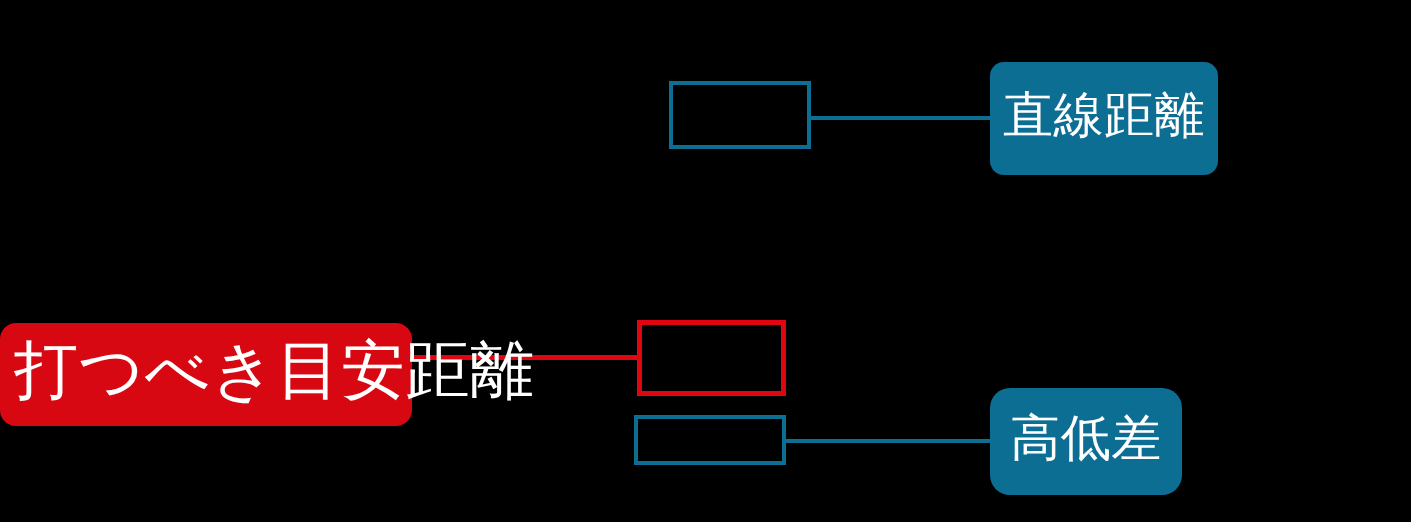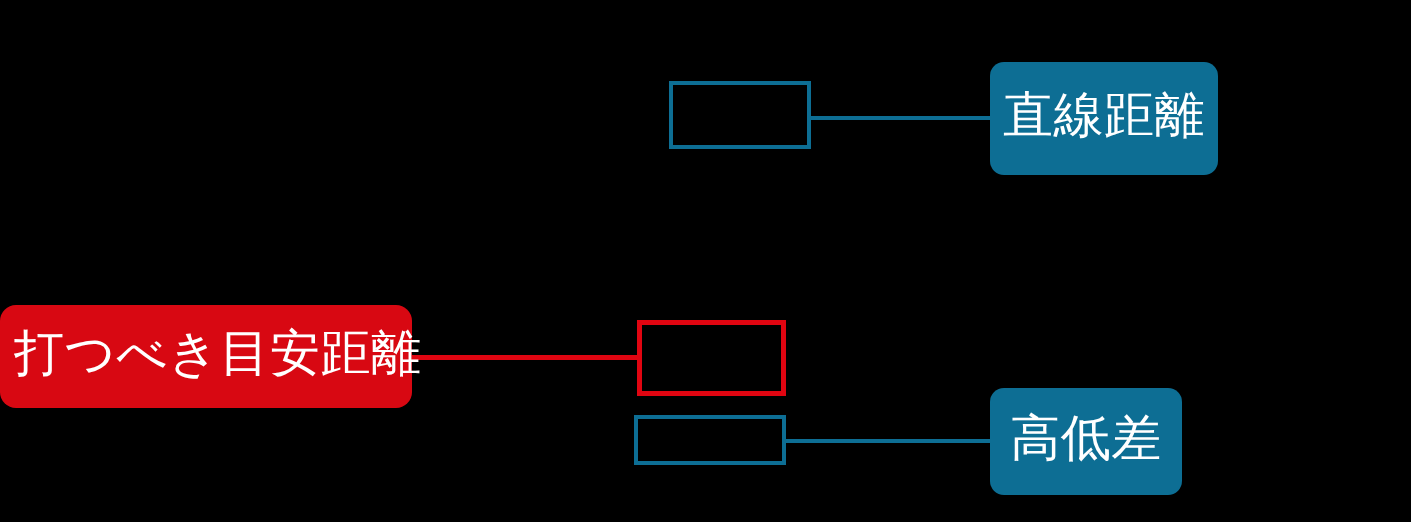--- a/index.html
+++ b/index.html
@@ -26,46 +26,46 @@
     justify-content: center;
     box-sizing: border-box;
     color: #ffffff;
     font-family: Liberation Mono, monospace;
     line-height: 1;
     white-space: nowrap;
     letter-spacing: 0.5px;
   }
   .node-root {
     left: 0px;
-    top: 305px;
+    top: 323px;
     width: 412px;
     height: 103px;
     background: #d80812;
     border-radius: 16px;
-    font-size: 50px;
+    font-size: 64px;
     padding-left: 14px;
     padding-right: 0;
     justify-content: flex-start;
   }
   .node-branch-1 {
     left: 990px;
     top: 62px;
     width: 228px;
     height: 113px;
     background: #0d6e94;
     border-radius: 14px;
     font-size: 50px;
   }
   .node-branch-2 {
     left: 990px;
     top: 388px;
     width: 192px;
     height: 107px;
     background: #0d6e94;
-    border-radius: 14px;
+    border-radius: 20px;
     font-size: 50px;
   }
 
   
   .slot {
     position: absolute;
     box-sizing: border-box;
     background: transparent;
   }
   .slot-top {

